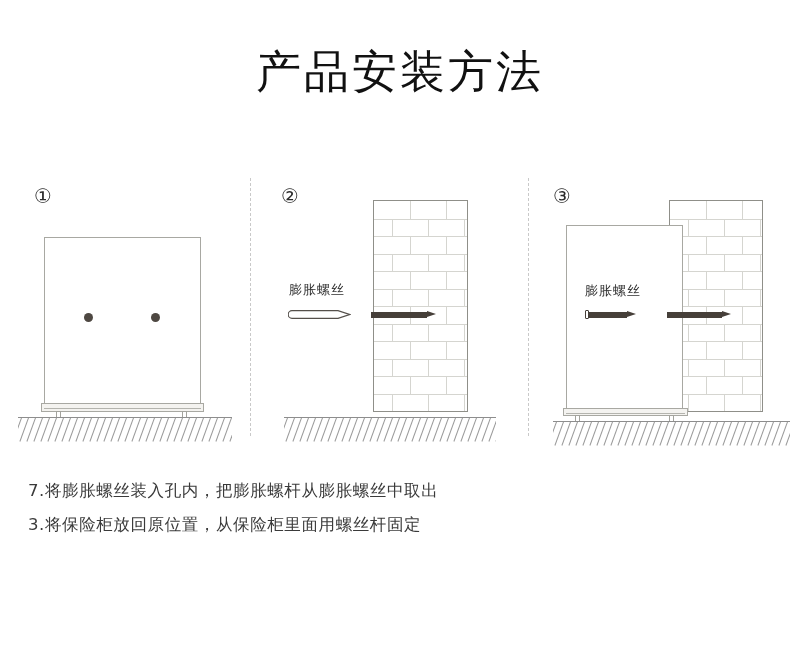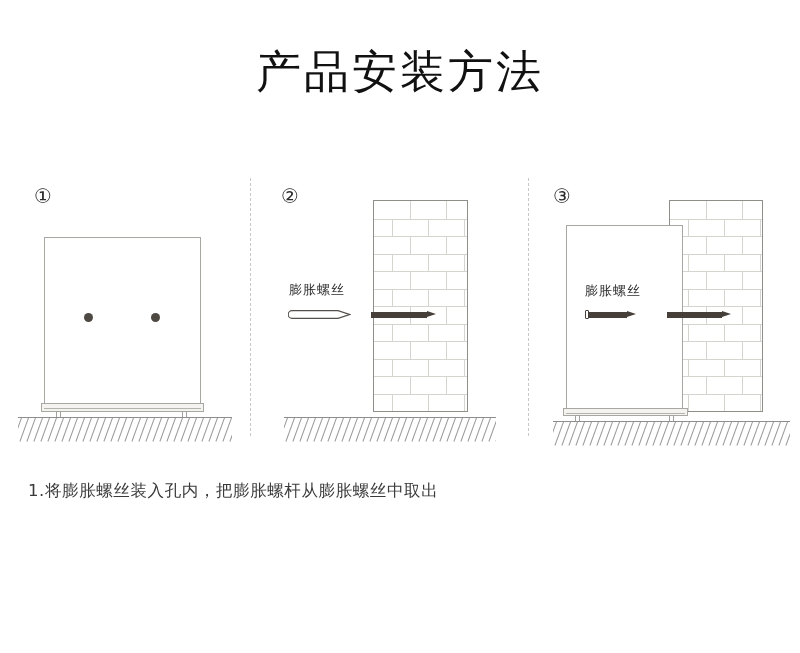--- a/index.html
+++ b/index.html
@@ -520,14 +520,15 @@
           <i style="left:221px"></i>
           <i style="left:228px"></i>
           <i style="left:235px"></i>
           <i style="left:242px"></i>
         </div>
     </div>
   </div>
 </div>
 
 <div class="instructions">
-  <p>1.将膨胀螺丝装入孔内，把膨胀螺杆从膨胀螺丝中取出</p>
+  <p>7.将膨胀螺丝装入孔内，把膨胀螺杆从膨胀螺丝中取出</p>
+  <p>3.将保险柜放回原位置，从保险柜里面用螺丝杆固定</p>
 </div>
 
 </body></html>

